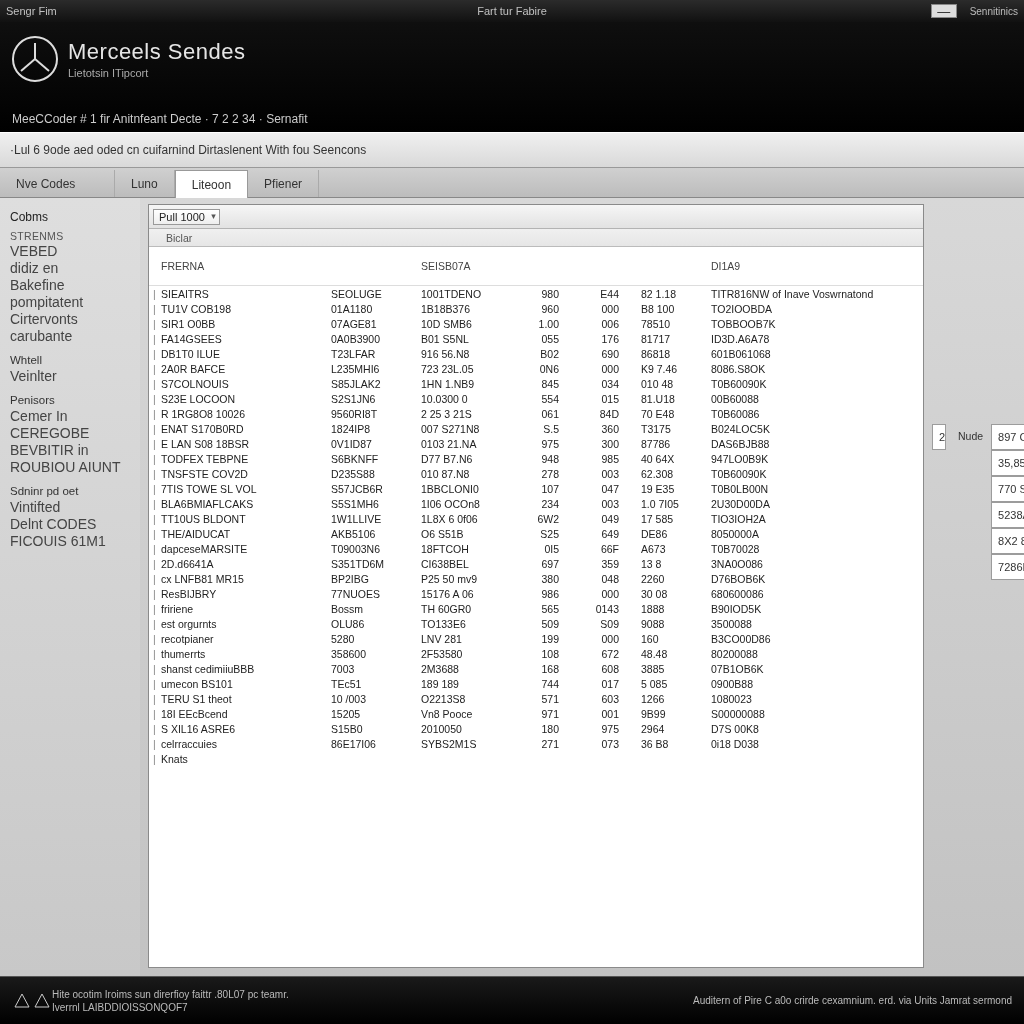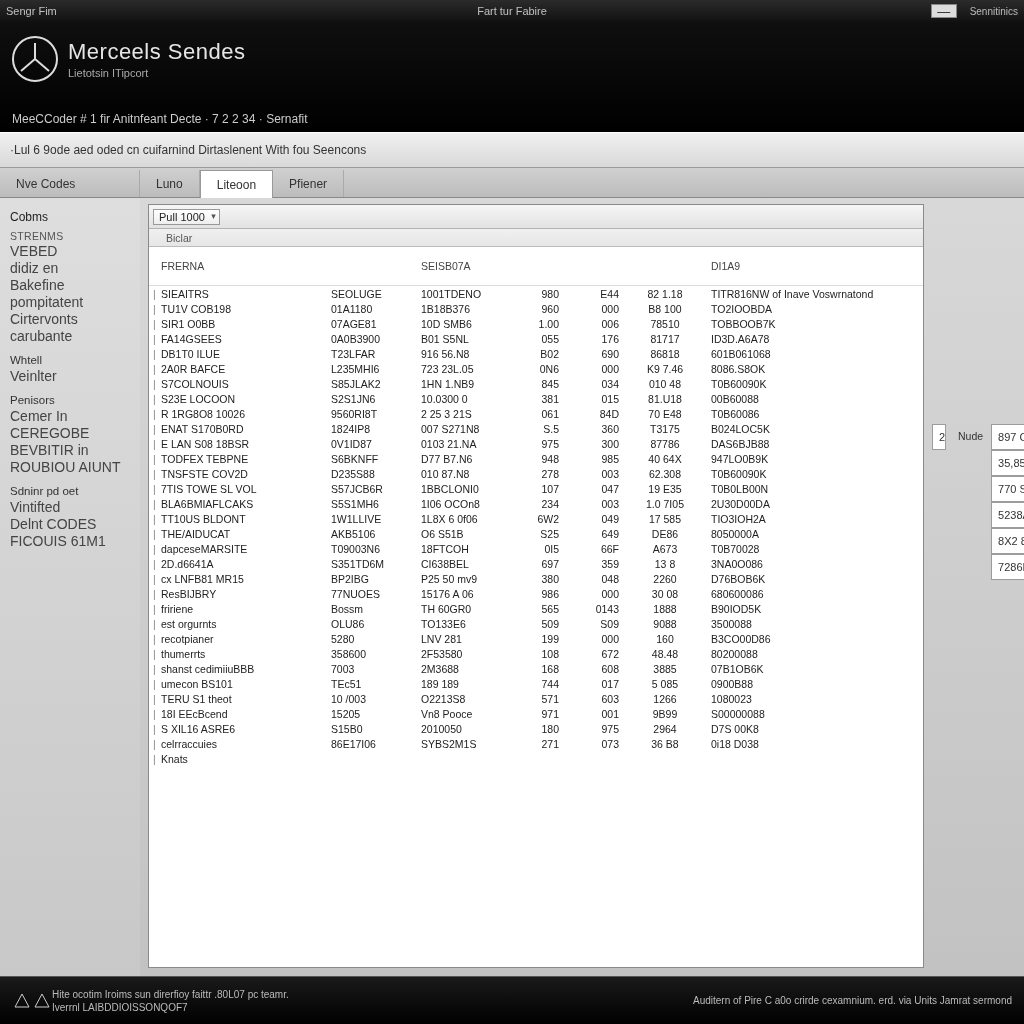--- a/index.html
+++ b/index.html
@@ -84,21 +84,21 @@
     cursor:pointer;
     background:transparent;
   }
   .tab.active {
     background:#fff;
     border-top:1px solid #999;
     border-left:1px solid #999;
     border-right:1px solid #999;
     position:relative; top:1px;
   }
-  .tab.first { width:140px; }
+  .tab.first { width:115px; }
 
   
   .body-area {
     display:flex;
     height: calc(1024px - 22px - 110px - 36px - 30px - 48px);
     background: linear-gradient(to bottom, #d8d8d8 0%, #c2c2c2 100%);
   }
 
   
   .sidebar {
@@ -177,21 +177,21 @@
     padding:1.5px 4px;
     overflow:hidden; white-space:nowrap;
     border-bottom:0;
   }
   .col-pipe { width:8px; color:#888; }
   .c1 { width:170px; }
   .c2 { width:90px; }
   .c3 { width:100px; }
   .c4 { width:60px; text-align:right; padding-right:18px !important; }
   .c5 { width:60px; text-align:right; padding-right:18px !important; }
-  .c6 { width:70px; text-align:center; padding-right:18px !important; }
+  .c6 { width:70px; text-align:left; padding-right:18px !important; }
   .c7 { }
 
   
   .detail-pane {
     width:84px;
     display:flex; flex-direction:row; gap:6px;
     padding-top:220px;
     font-size:11px; color:#333;
   }
   .detail-box {
@@ -382,21 +382,21 @@
                 <td class="c4">845</td>
                 <td class="c5">034</td>
                 <td class="c6">010 48</td>
                 <td class="c7">T0B60090K</td>
               </tr>
               <tr>
                 <td class="col-pipe">|</td>
                 <td class="c1">S23E LOCOON</td>
                 <td class="c2">S2S1JN6</td>
                 <td class="c3">10.0300 0</td>
-                <td class="c4">381</td>
+                <td class="c4">554</td>
                 <td class="c5">015</td>
                 <td class="c6">81.U18</td>
                 <td class="c7">00B60088</td>
               </tr>
               <tr>
                 <td class="col-pipe">|</td>
                 <td class="c1">R 1RG8O8 10026</td>
                 <td class="c2">9560RI8T</td>
                 <td class="c3">2 25 3 21S</td>
                 <td class="c4">061</td>

